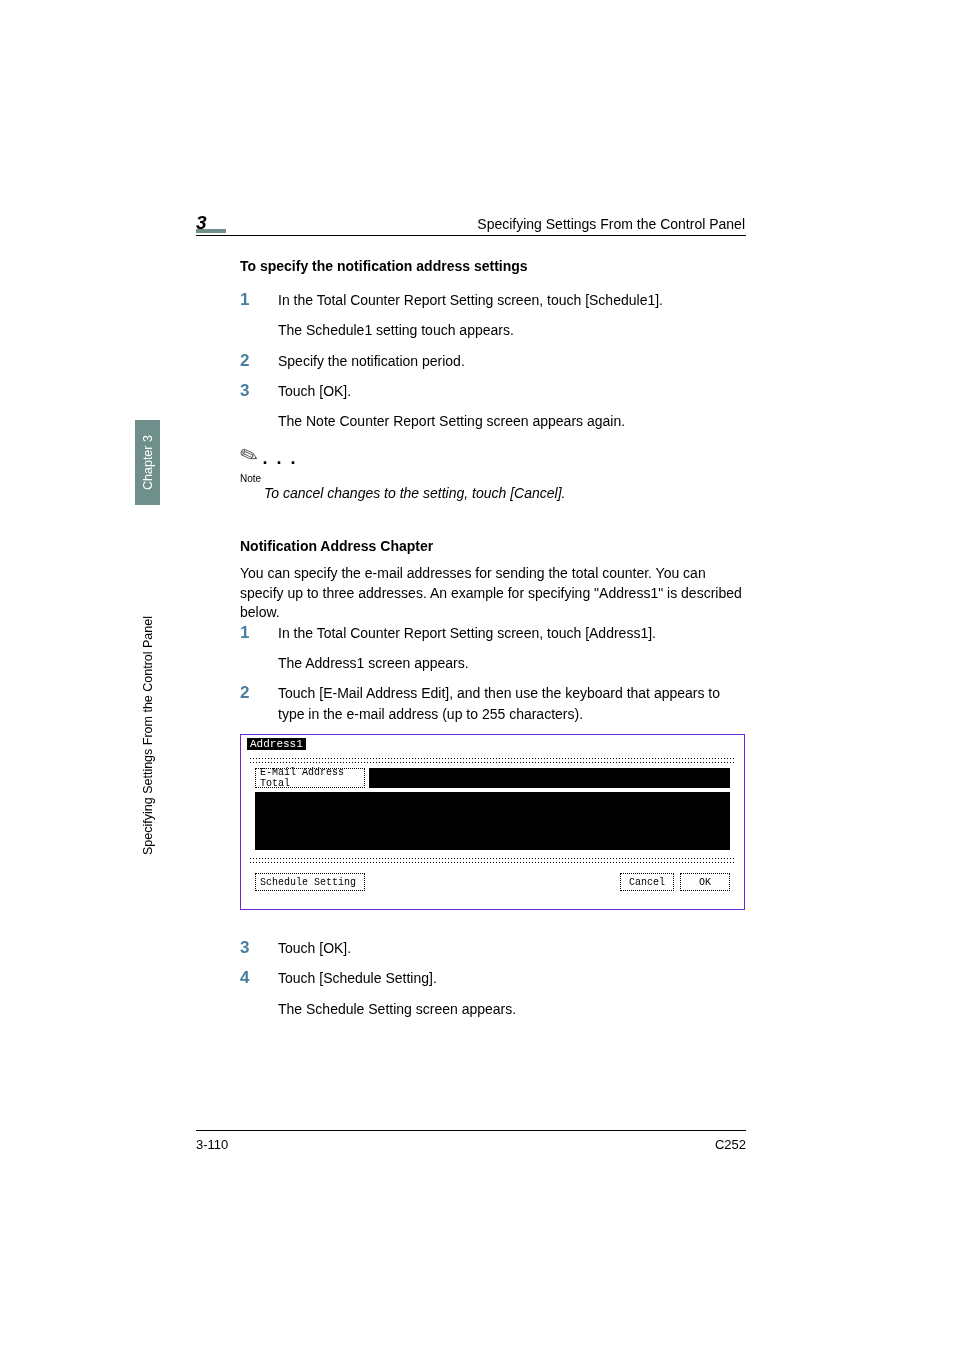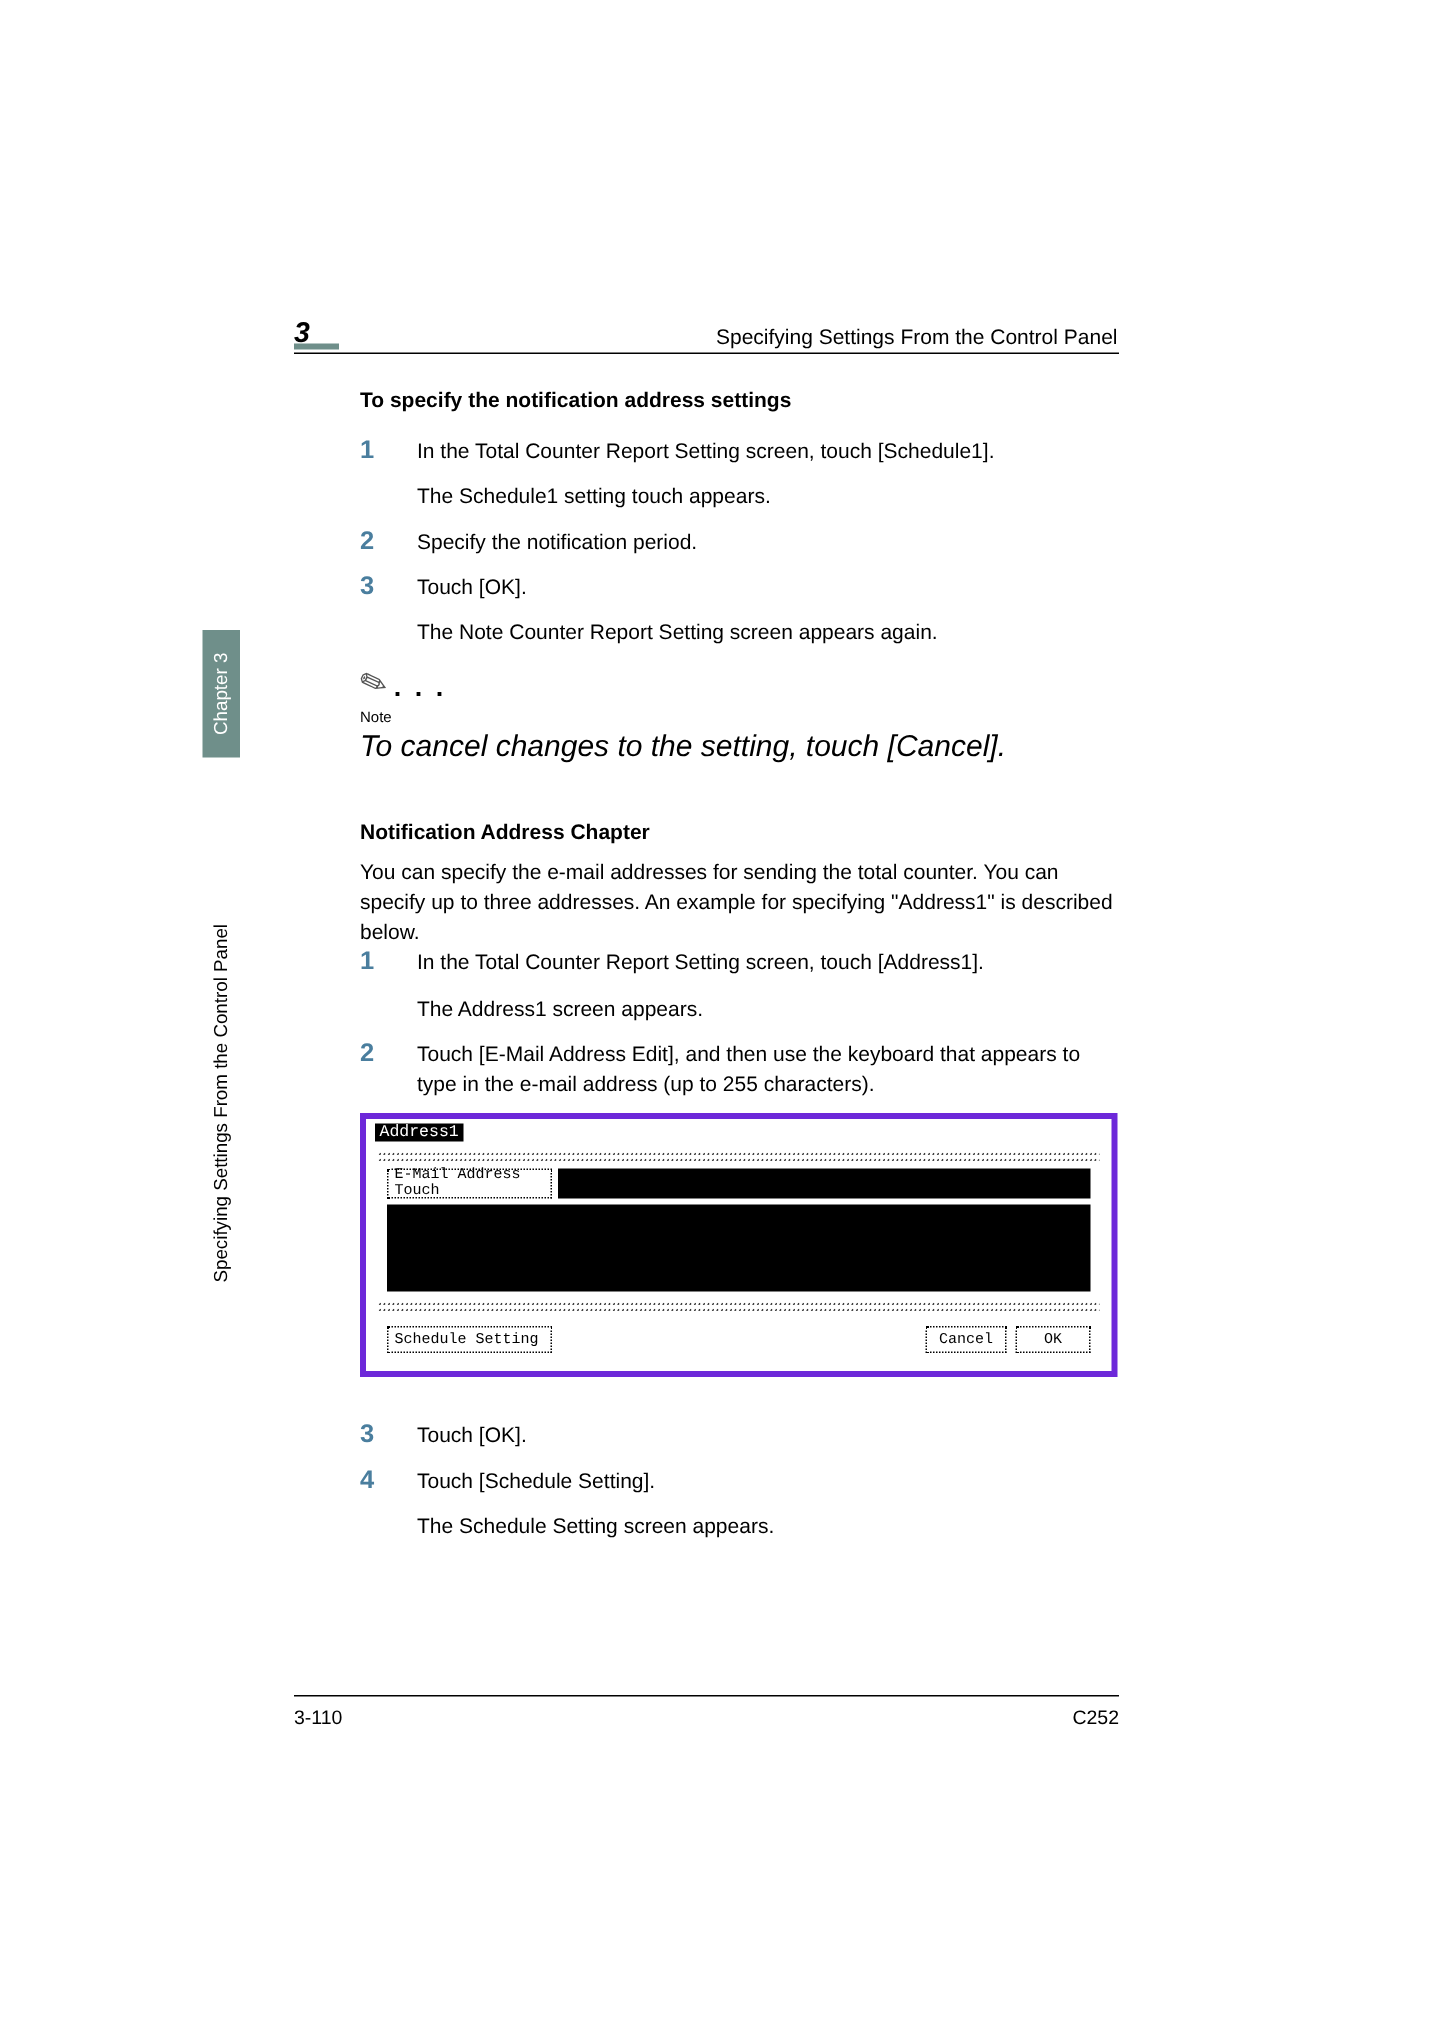--- a/index.html
+++ b/index.html
@@ -40,24 +40,24 @@
   .numlist li { display: flex; margin: 0 0 10px 0; }
   .numlist .n { width: 38px; flex-shrink: 0; font-size: 17px; font-weight: bold; color: #4a7e9e; }
   .numlist .t { font-size: 14px; line-height: 1.45; flex: 1; }
   .numlist .t .sub { display: block; margin-top: 10px; }
 
   .notebox { margin: 12px 0 0 0; }
   .note-icon-row { display: flex; align-items: center; gap: 4px; margin-bottom: 4px; }
   .note-icon { font-size: 22px; color: #555; transform: rotate(-20deg); display:inline-block; }
   .note-dots { font-size: 18px; font-weight: bold; letter-spacing: 2px; position: relative; top: 2px; }
   .note-label { font-size: 10px; font-weight: normal; }
-  .note-body { font-size: 20px; font-style: italic; line-height: 1.4; }
+  .note-body { font-size: 14px; font-style: italic; margin-left: 24px; line-height: 1.4; }
 
   
-  .shot { border: 4px solid #6d28d9; width: 505px; height: 176px; margin: 8px 0 0 0; background: #fff; position: relative; }
+  .shot { border: 1px solid #6d28d9; width: 505px; height: 176px; margin: 8px 0 0 0; background: #fff; position: relative; }
   .shot-title { position: absolute; top: 3px; left: 6px; color: #fff; background: #000; font-size: 11px; padding: 0px 3px; font-family: "Courier New", monospace; }
   .shot-inner { position: absolute; top: 22px; left: 8px; right: 8px; bottom: 8px; }
   .dotrow { position:absolute; left:0; right:0; height:2px; background-image: radial-gradient(#000 0.6px, transparent 0.6px); background-size: 3px 3px; background-repeat: repeat-x; }
   .dotrow.t1 { top: 0; }
   .dotrow.t2 { top: 4px; }
   .dotbox { position: absolute; border: 1px dotted #000; background: #fff; font-size: 10px; font-family: "Courier New", monospace; display: flex; align-items: center; padding: 1px 4px; }
   .blackarea { position: absolute; background: #000; }
 
   
   .foot-rule { position: absolute; top: 1130px; left: 196px; width: 550px; height: 1px; background: #000; }
@@ -131,21 +131,21 @@
         </span>
       </li>
     </ol>
 
     <div class="shot">
       <span class="shot-title">Address1</span>
       <div class="shot-inner">
         <div class="dotrow t1"></div>
         <div class="dotrow t2"></div>
         <div class="dotbox" style="top:11px; left:6px; width:110px; height:20px;">
-          <span>E-Mail Address Touch</span>
+          <span>E-Mail Address Total</span>
         </div>
         <div class="blackarea" style="top:11px; left:120px; right:6px; height:20px;"></div>
         <div class="blackarea" style="top:35px; left:6px; right:6px; height:58px;"></div>
         <div class="dotrow" style="top:100px;"></div>
         <div class="dotrow" style="top:104px;"></div>
         <div class="dotbox" style="top:116px; left:6px; width:110px; height:18px;">
           <span>Schedule Setting</span>
         </div>
         <div class="dotbox" style="top:116px; right:62px; width:54px; height:18px; justify-content:center;">
           <span>Cancel</span>

